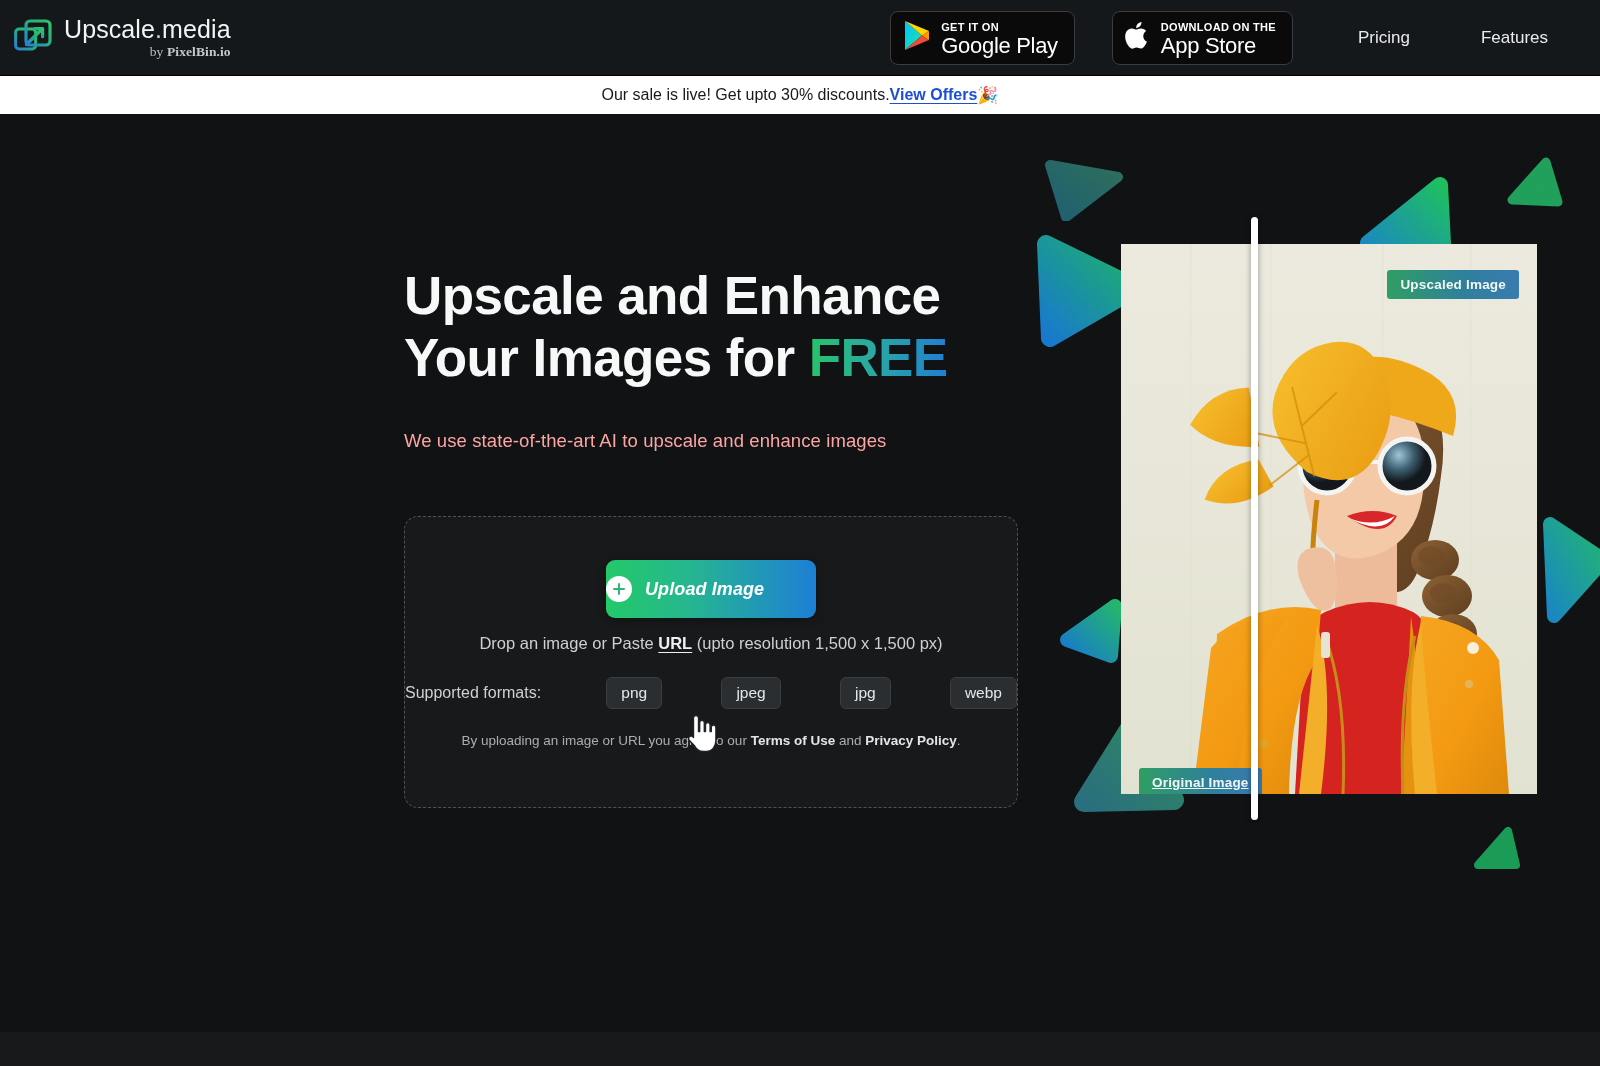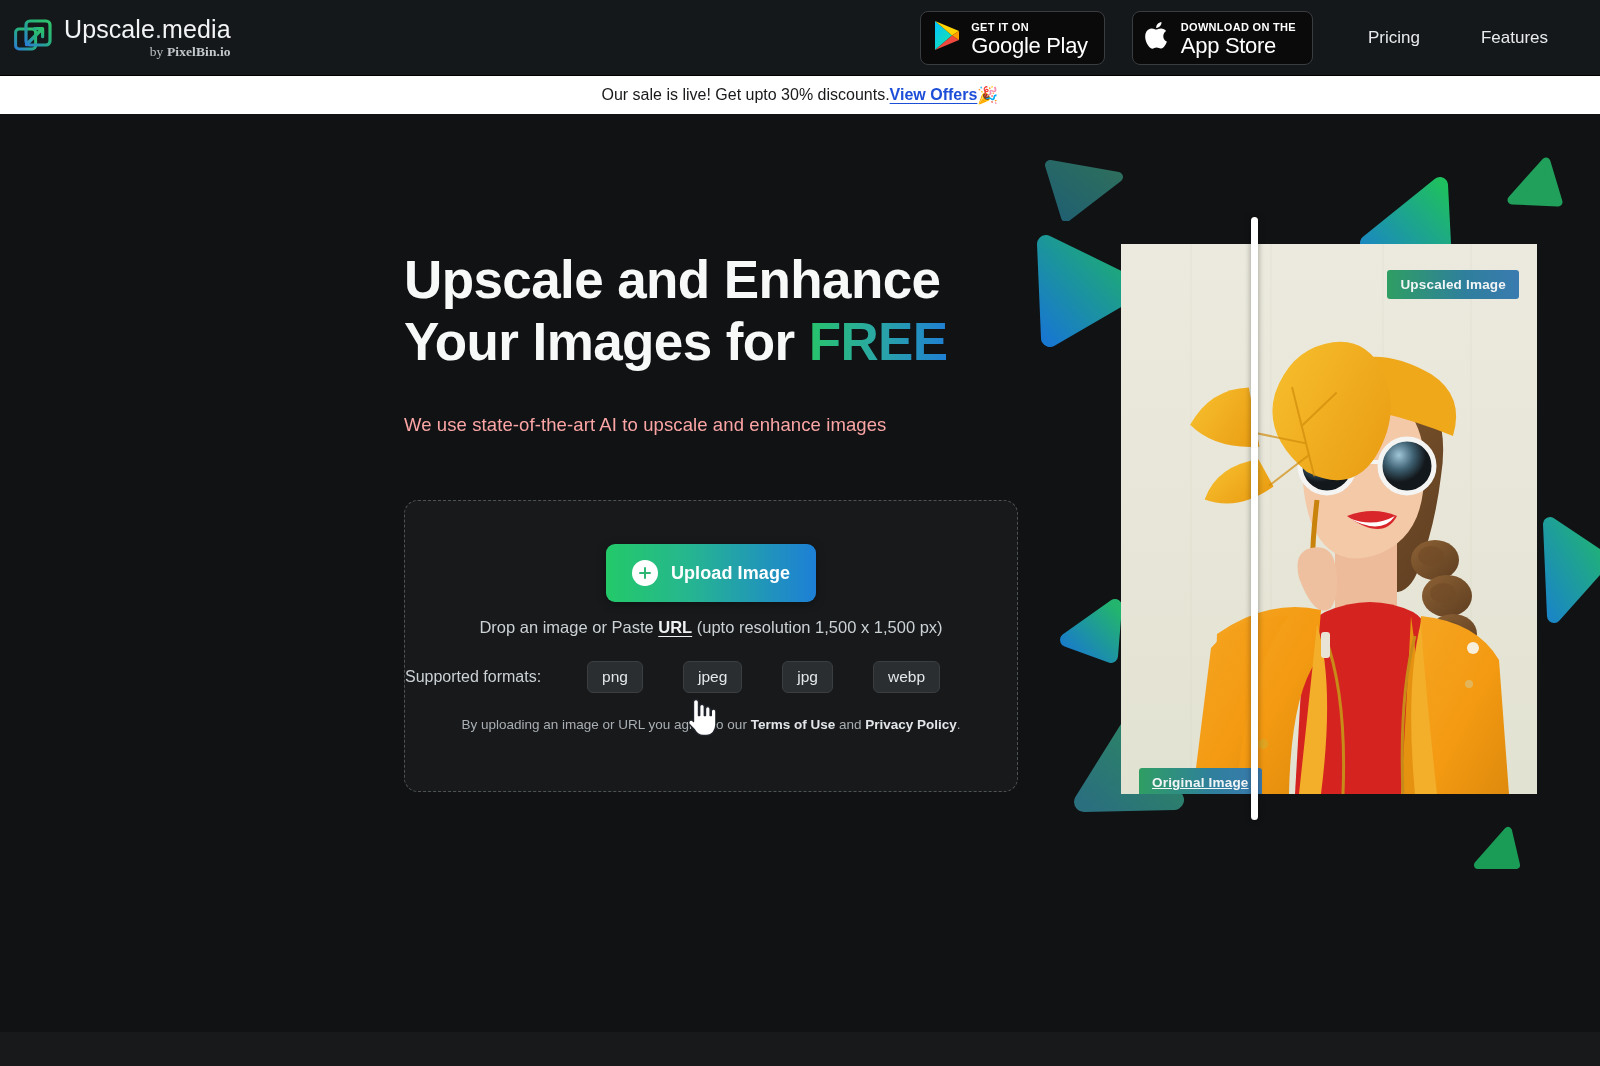--- a/index.html
+++ b/index.html
@@ -63,21 +63,21 @@
     margin-top: 3px;
     letter-spacing: .1px;
     font-family: Liberation Serif, serif;
   }
   .brand-sub .by { font-weight: 400; color: #b9bec2; }
 
   .header-right {
     margin-left: auto;
     display: flex;
     align-items: center;
-    gap: 5px;
+    gap: 15px;
     padding-right: 24px;
   }
 
   .store-badge {
     height: 54px;
     background: #0a0a0a;
     border: 1px solid #3a3d40;
     border-radius: 8px;
     display: flex;
     align-items: center;
@@ -136,21 +136,21 @@
   .hero {
     position: absolute;
     top: 114px; left: 0;
     width: 1600px;
     height: 918px;
     background: #101214;
   }
 
   .hero-left {
     position: absolute;
-    left: 0; top: 0;
+    left: 0; top: 16px;
     width: 1044px;
     height: 918px;
   }
 
   .headline {
     position: absolute;
     left: 404px;
     top: 135px;
     width: 620px;
     font-size: 53px;
@@ -192,24 +192,24 @@
     left: 50%;
     transform: translateX(-50%);
     top: 43px;
     width: 210px;
     height: 58px;
     border: none;
     border-radius: 9px;
     background: linear-gradient(90deg, #23c969 0%, #26b78e 38%, #1d7fd6 100%);
     display: flex;
     align-items: center;
-    justify-content: center;
     gap: 13px;
     cursor: pointer;
     box-shadow: 0 2px 10px rgba(0,0,0,.35);
+    font-style: italic;
   }
   .upload-plus {
     width: 26px; height: 26px;
     border-radius: 50%;
     background: #fff;
     position: relative;
     flex: 0 0 auto;
   }
   .upload-plus::before, .upload-plus::after {
     content: "";
@@ -240,21 +240,21 @@
     text-decoration: underline;
     text-underline-offset: 3px;
   }
 
   .formats {
     position: absolute;
     top: 160px;
     left: 0; width: 100%;
     display: flex;
     align-items: center;
-    justify-content: flex-start;
+    justify-content: space-between;
     gap: 10px;
     font-size: 16px;
     color: #ccd1d4;
   }
   .fmt-label { margin-right: 6px; }
   .fmt-chip {
     background: #2b2e31;
     border: 1px solid #3a3e41;
     border-radius: 6px;
     padding: 6px 14px;

